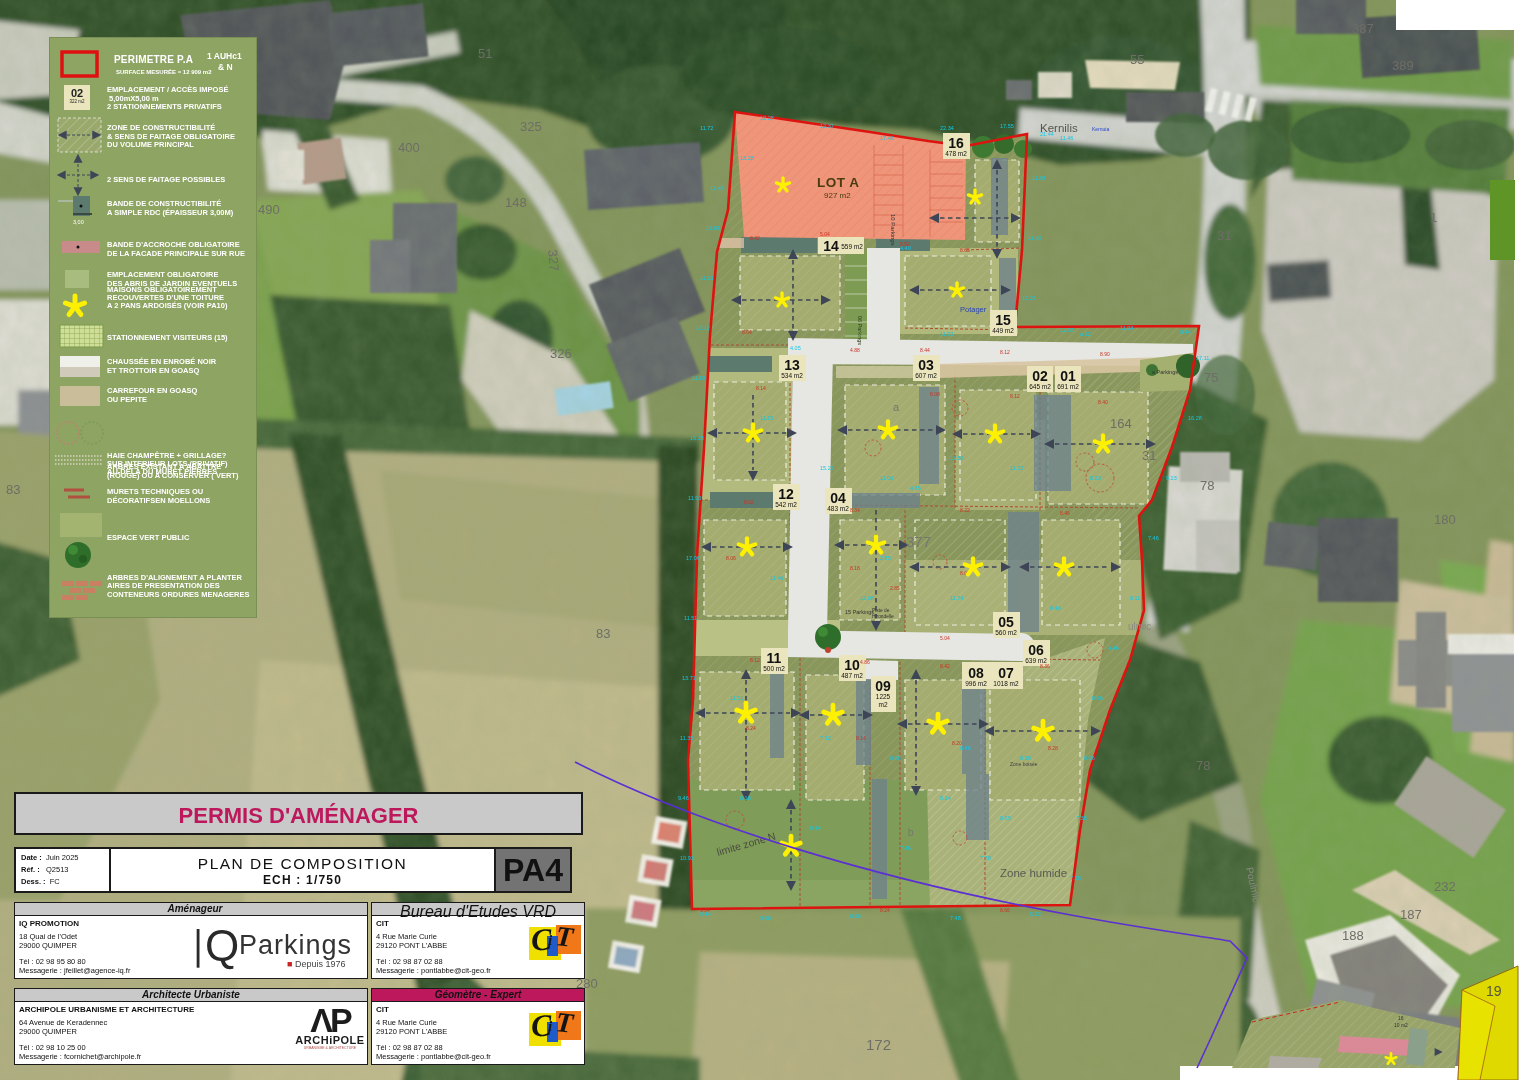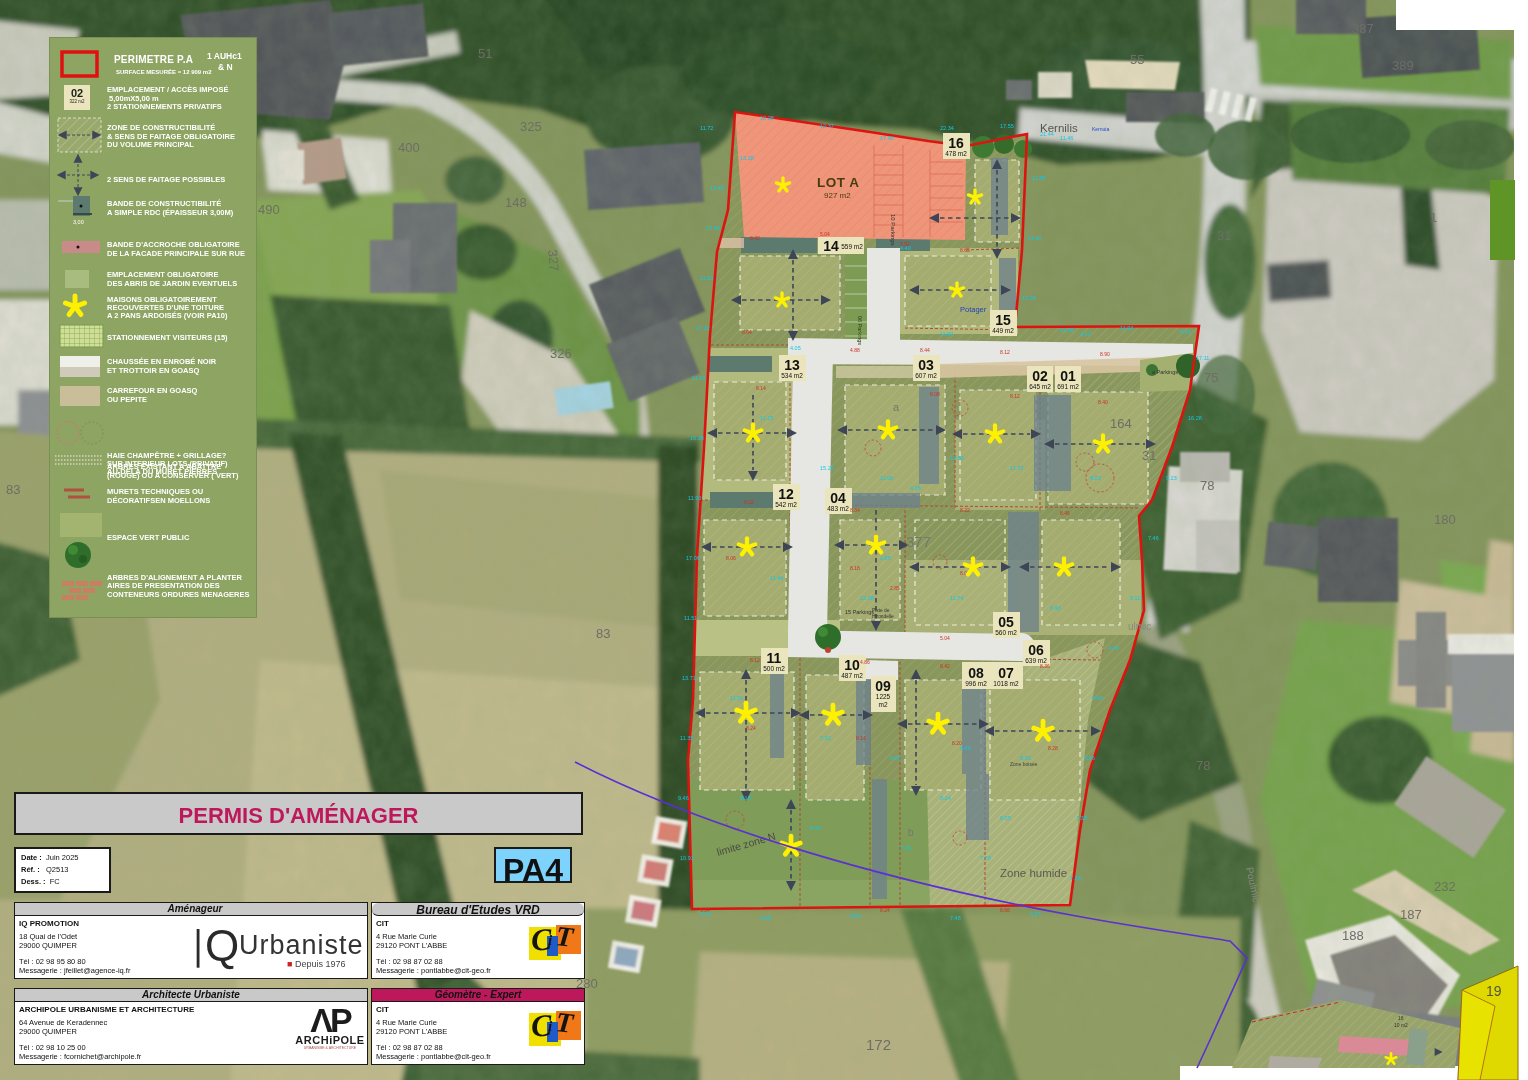--- a/index.html
+++ b/index.html
@@ -819,21 +819,21 @@
 <div style="position:absolute;left:168px;top:24px;font-size:8.5px;">&amp; N</div>
 <div style="position:absolute;left:17px;top:49px;font-size:11px;color:#222;width:20px;text-align:center;">02</div>
 <div style="position:absolute;left:14px;top:61px;font-size:4.5px;color:#222;width:26px;text-align:center;font-weight:normal;">322 m2</div>
 
 <div style="position:absolute;left:57px;top:48px;font-size:7.5px;line-height:8.5px;">EMPLACEMENT / ACCÈS IMPOSÉ<br>&nbsp;5,00mX5,00 m<br>2 STATIONNEMENTS PRIVATIFS</div>
 <div style="position:absolute;left:57px;top:86px;font-size:7.5px;line-height:8.5px;">ZONE DE CONSTRUCTIBILITÉ<br>&amp; SENS DE FAITAGE OBLIGATOIRE<br>DU VOLUME PRINCIPAL</div>
 <div style="position:absolute;left:57px;top:137px;font-size:7.5px;">2 SENS DE FAITAGE POSSIBLES</div>
 <div style="position:absolute;left:57px;top:162px;font-size:7.5px;line-height:8.5px;">BANDE DE CONSTRUCTIBILITÉ<br>A SIMPLE RDC (ÉPAISSEUR  3,00M)</div>
 <div style="position:absolute;left:57px;top:203px;font-size:7.5px;line-height:8.5px;">BANDE D'ACCROCHE OBLIGATOIRE<br>DE LA FACADE PRINCIPALE SUR RUE</div>
 <div style="position:absolute;left:57px;top:233px;font-size:7.5px;line-height:8.5px;">EMPLACEMENT OBLIGATOIRE<br>DES ABRIS  DE JARDIN EVENTUELS</div>
-<div style="position:absolute;left:57px;top:258px;font-size:7.5px;line-height:8px;">MAISONS OBLIGATOIREMENT<br>RECOUVERTES D'UNE TOITURE<br>A 2 PANS ARDOISÉS (VOIR PA10)</div>
+<div style="position:absolute;left:57px;top:248px;font-size:7.5px;line-height:8px;">MAISONS OBLIGATOIREMENT<br>RECOUVERTES D'UNE TOITURE<br>A 2 PANS ARDOISÉS (VOIR PA10)</div>
 <div style="position:absolute;left:57px;top:295px;font-size:7.5px;">STATIONNEMENT VISITEURS (15)</div>
 <div style="position:absolute;left:57px;top:320px;font-size:7.5px;line-height:8.5px;">CHAUSSÉE EN ENROBÉ NOIR<br>ET TROTTOIR EN GOASQ</div>
 <div style="position:absolute;left:57px;top:349px;font-size:7.5px;line-height:8.5px;">CARREFOUR EN GOASQ<br>OU PEPITE</div>
 <div style="position:absolute;left:57px;top:385px;font-size:7.5px;line-height:8.5px;margin-top:40px;">ARBRES EXISTANT A ABATTRE<br>(ROUGE)  OU A CONSERVER ( VERT)</div>
 <div style="position:absolute;left:57px;top:414px;font-size:7.5px;line-height:8px;">HAIE CHAMPÊTRE + GRILLAGE?<br>SUR INTERIEUR LOTS (PRIVATIF)<br>AU-DELA DU MURET PIERRES</div>
 <div style="position:absolute;left:57px;top:450px;font-size:7.5px;line-height:8.5px;">MURETS TECHNIQUES OU<br>DÉCORATIFSEN MOELLONS</div>
 <div style="position:absolute;left:57px;top:495px;font-size:7.5px;">ESPACE VERT PUBLIC</div>
 <div style="position:absolute;left:57px;top:535px;font-size:7.5px;">ARBRES D'ALIGNEMENT A PLANTER</div>
 <div style="position:absolute;left:57px;top:544px;font-size:7.5px;line-height:8.5px;">AIRES DE PRESENTATION DES<br>CONTENEURS ORDURES MENAGERES</div>
 </div>
@@ -875,41 +875,45 @@
 <div style="position:absolute;left:14px;top:792px;width:569px;height:43px;background:#c9c9c9;border:2px solid #1a1a1a;box-sizing:border-box;text-align:center;">
 <div style="font-size:22px;font-weight:bold;color:#be185d;margin-top:9px;letter-spacing:0px;">PERMIS D'AMÉNAGER</div>
 </div>
 
 <div style="position:absolute;left:14px;top:847px;width:97px;height:46px;background:#fff;border:2px solid #1a1a1a;box-sizing:border-box;font-size:7.5px;color:#111;padding:4px 0 0 5px;">
 <div style="margin-bottom:3px;"><b>Date :</b>&nbsp;&nbsp;Juin 2025</div>
 <div style="margin-bottom:3px;"><b>Réf. :</b>&nbsp;&nbsp;&nbsp;Q2513</div>
 <div><b>Dess. :</b>&nbsp;&nbsp;FC</div>
 </div>
 
-
-<div style="position:absolute;left:494px;top:847px;width:78px;height:36px;background:#7dd3fc;border:2px solid #1a1a1a;box-sizing:border-box;text-align:center;">
+<div style="position:absolute;left:109px;top:847px;width:387px;height:46px;background:#fff;border:2px solid #1a1a1a;box-sizing:border-box;text-align:center;color:#111;">
+<div style="font-size:15.5px;margin-top:6px;letter-spacing:1.5px;">PLAN DE COMPOSITION</div>
+<div style="font-size:12px;font-weight:bold;letter-spacing:1.2px;">ECH : 1/750</div>
+</div>
+
+<div style="position:absolute;left:494px;top:847px;width:78px;height:46px;background:#737373;border:2px solid #1a1a1a;box-sizing:border-box;text-align:center;">
 <div style="font-size:32px;font-weight:bold;color:#111;margin-top:3px;">PA4</div>
 </div>
 
 <div style="position:absolute;left:14px;top:902px;width:354px;height:77px;background:#fff;border:1.5px solid #1a1a1a;box-sizing:border-box;">
 <div style="height:12px;background:#c9c9c9;border-bottom:1.5px solid #1a1a1a;text-align:center;font-size:10px;font-weight:bold;font-style:italic;color:#111;padding-left:8px;">Aménageur</div>
 <div style="position:absolute;left:4px;top:16px;font-size:8px;font-weight:bold;color:#111;">IQ PROMOTION</div>
 <div style="position:absolute;left:4px;top:29px;font-size:7.5px;color:#111;">18 Quai de l'Odet<br>29000 QUIMPER</div>
 <div style="position:absolute;left:4px;top:54px;font-size:7.5px;color:#111;">Tél : 02 98 95 80 80<br>Messagerie : jfeillet@agence-iq.fr</div>
 
 <div style="position:absolute;left:180px;top:18px;width:170px;height:52px;color:#2a2a2a;">
 <span style="position:absolute;left:0px;top:2px;font-size:40px;font-weight:bold;font-family:'Liberation Sans',sans-serif;transform:scaleX(0.55);transform-origin:left;">|</span>
 <span style="position:absolute;left:10px;top:0px;font-size:44px;font-family:'Liberation Sans',sans-serif;font-weight:normal;">Q</span>
-<span style="position:absolute;left:44px;top:9px;font-size:27px;font-weight:normal;letter-spacing:1px;color:#333;">Urbaniste</span>
+<span style="position:absolute;left:44px;top:9px;font-size:27px;font-weight:normal;letter-spacing:1px;color:#333;">Parkings</span>
 <span style="position:absolute;left:92px;top:38px;font-size:9px;color:#444;"><span style="color:#cc2222;">■</span> Depuis 1976</span>
 </div>
 </div>
 
 <div style="position:absolute;left:371px;top:902px;width:214px;height:77px;background:#fff;border:1.5px solid #1a1a1a;box-sizing:border-box;">
-<div style="height:12px;background:#c9c9c9;border-bottom:1.5px solid #1a1a1a;text-align:center;font-size:12px;font-weight:bold;font-style:italic;color:#111;border-radius:6px;">Bureau d'Etudes VRD</div>
+<div style="height:12px;background:#c9c9c9;border-bottom:1.5px solid #1a1a1a;text-align:center;font-size:16px;font-weight:normal;font-style:italic;color:#111;">Bureau d'Etudes VRD</div>
 <div style="position:absolute;left:4px;top:16px;font-size:8px;font-weight:bold;color:#111;">CIT</div>
 <div style="position:absolute;left:4px;top:29px;font-size:7.5px;color:#111;">4 Rue Marie Curie<br>29120 PONT L'ABBE</div>
 <div style="position:absolute;left:4px;top:54px;font-size:7.5px;color:#111;">Tél : 02 98 87 02 88<br>Messagerie : pontlabbe@cit-geo.fr</div>
 <div class="citlogo" style="position:absolute;left:156px;top:16px;width:54px;height:42px;">
 <div style="position:absolute;left:1px;top:8px;width:32px;height:33px;background:#f0e000;"></div>
 <div style="position:absolute;left:28px;top:6px;width:25px;height:29px;background:#f07818;"></div>
 <div style="position:absolute;left:19px;top:17px;width:11px;height:20px;background:#1e5ac8;"></div>
 <div style="position:absolute;left:3px;top:3px;font-family:'Liberation Serif',serif;font-style:italic;font-size:31px;font-weight:bold;color:#141414;transform:rotate(-4deg);">C</div>
 <div style="position:absolute;left:20px;top:13px;font-family:'Liberation Serif',serif;font-style:italic;font-size:15px;font-weight:bold;color:#141414;">i</div>
 <div style="position:absolute;left:28px;top:2px;font-family:'Liberation Serif',serif;font-style:italic;font-size:28px;font-weight:bold;color:#141414;transform:rotate(6deg);">T</div>

